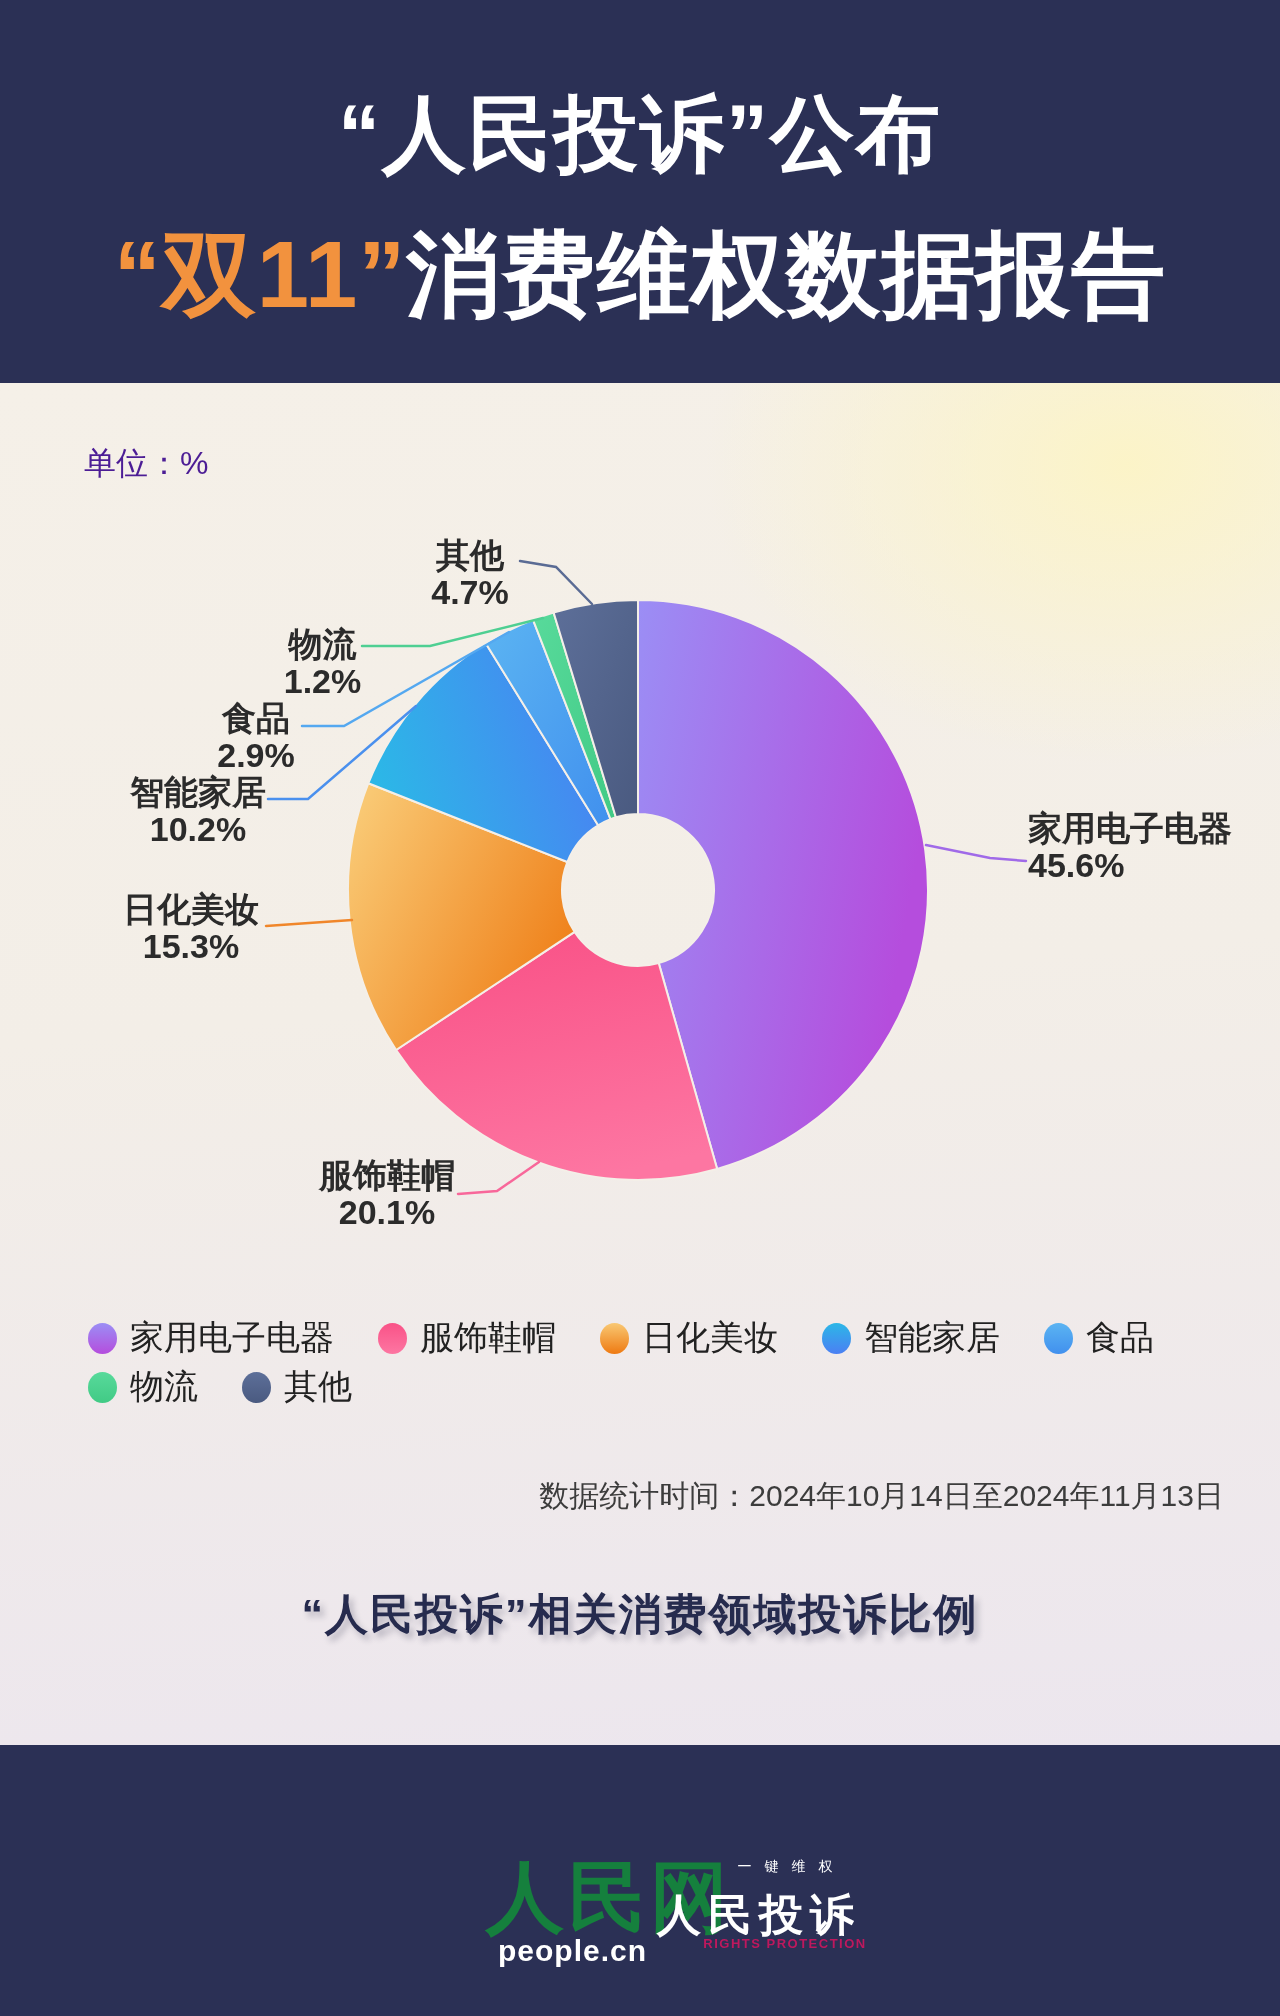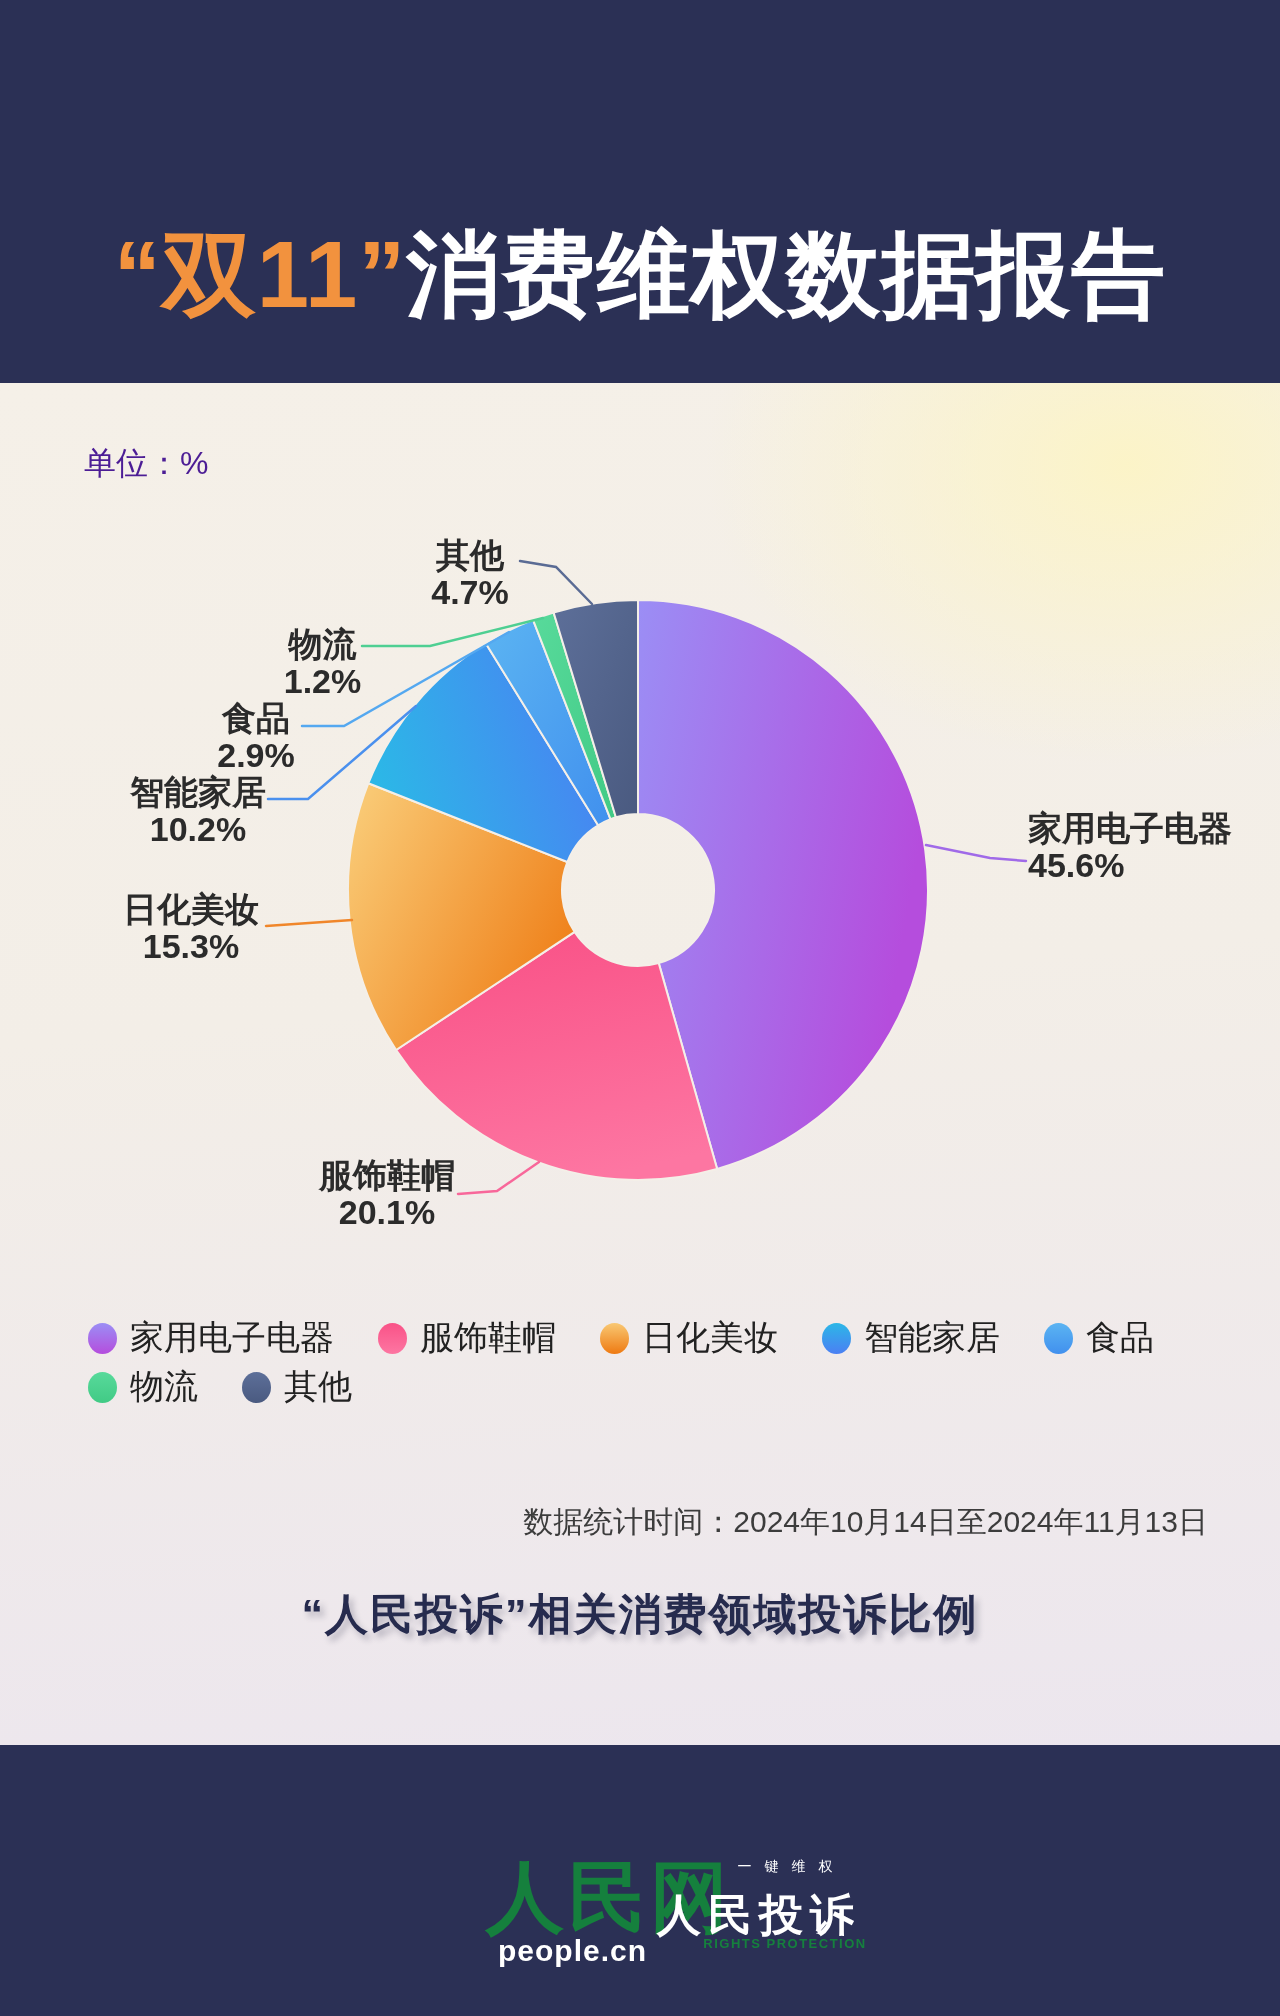--- a/index.html
+++ b/index.html
@@ -43,21 +43,21 @@
   .legend-row{
     position:absolute;left:88px;display:flex;gap:44px;align-items:center;z-index:2;
   }
   .legend-item{display:flex;align-items:center;}
   .legend-dot{
     width:29px;height:31px;border-radius:50%;margin-right:13px;flex:0 0 auto;
   }
   .legend-label{font-size:34px;color:#222222;}
   
   .stats-note{
-    position:absolute;right:72px;top:1476px;font-size:30px;color:#3c3c3c;z-index:2;margin-top:26px;
+    position:absolute;right:56px;top:1476px;font-size:30px;color:#3c3c3c;z-index:2;
   }
   .section-title{
     position:absolute;left:0;top:1586px;width:1280px;text-align:center;z-index:2;
     font-size:43px;font-weight:bold;color:#262b4e;letter-spacing:2px;
     text-shadow:4px 5px 6px rgba(40,40,70,0.28);
   }
   
   .footer{
     position:absolute;left:0;top:1745px;width:1280px;height:271px;background:#2b3055;
   }
@@ -72,29 +72,30 @@
   .badge-top{
     position:absolute;left:650px;top:1858px;width:270px;text-align:center;
     font-size:14px;color:#ffffff;letter-spacing:13px;text-indent:13px;z-index:2;
   }
   .badge-main{
     position:absolute;left:650px;top:1886px;width:270px;text-align:left;
     font-size:44px;font-weight:bold;color:#ffffff;letter-spacing:7px;text-indent:7px;z-index:2;
   }
   .badge-sub{
     position:absolute;left:650px;top:1936px;width:270px;text-align:center;
-    font-size:13px;font-weight:bold;color:#15803d;letter-spacing:1.5px;z-index:2;
+    font-size:13px;font-weight:bold;color:#be185d;letter-spacing:1.5px;z-index:2;
   }
 </style>
 </head>
 <body>
 
 <div id="page">
 
   <div class="header">
+    <div class="line1">“人民投诉”公布</div>
     <div class="line2"><span class="hl">“双11”</span><span>消费维权数据报告</span></div>
   </div>
 
   <div class="main"></div>
   <div class="unit-label">单位：%</div>
 
   <svg id="chart-svg" viewBox="0 0 1280 2016" xmlns="http://www.w3.org/2000/svg">
     <defs id="grad-defs">
         <linearGradient id="sliceGrad0" x1="0" y1="0" x2="1" y2="0.35">
           <stop offset="0" stop-color="#9b8ef5"></stop>

